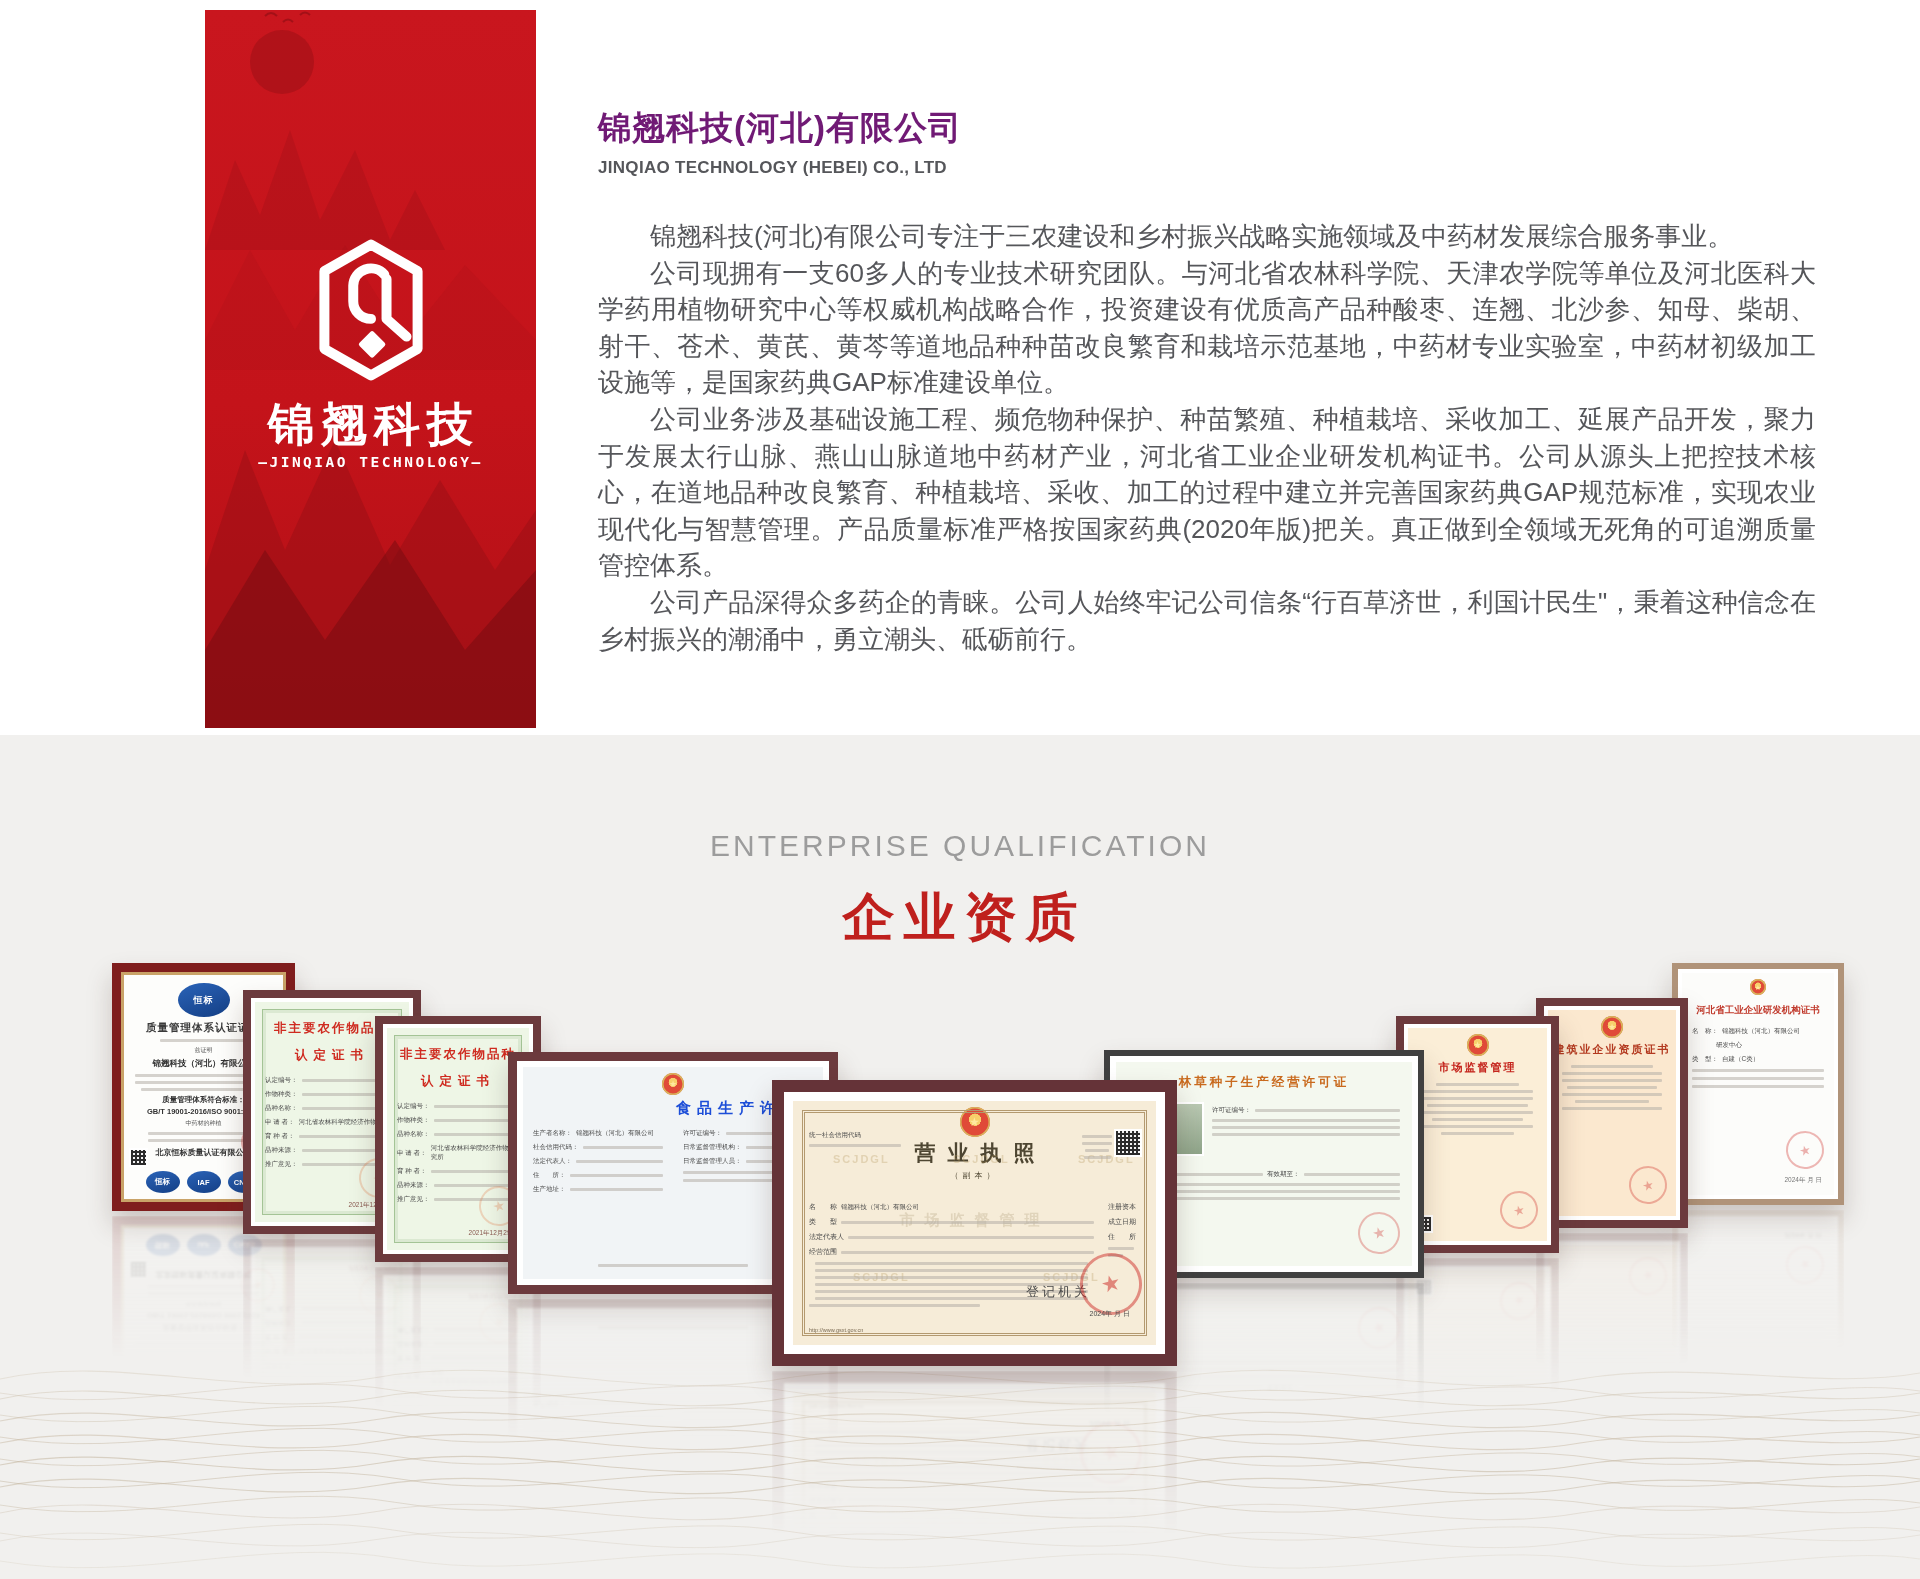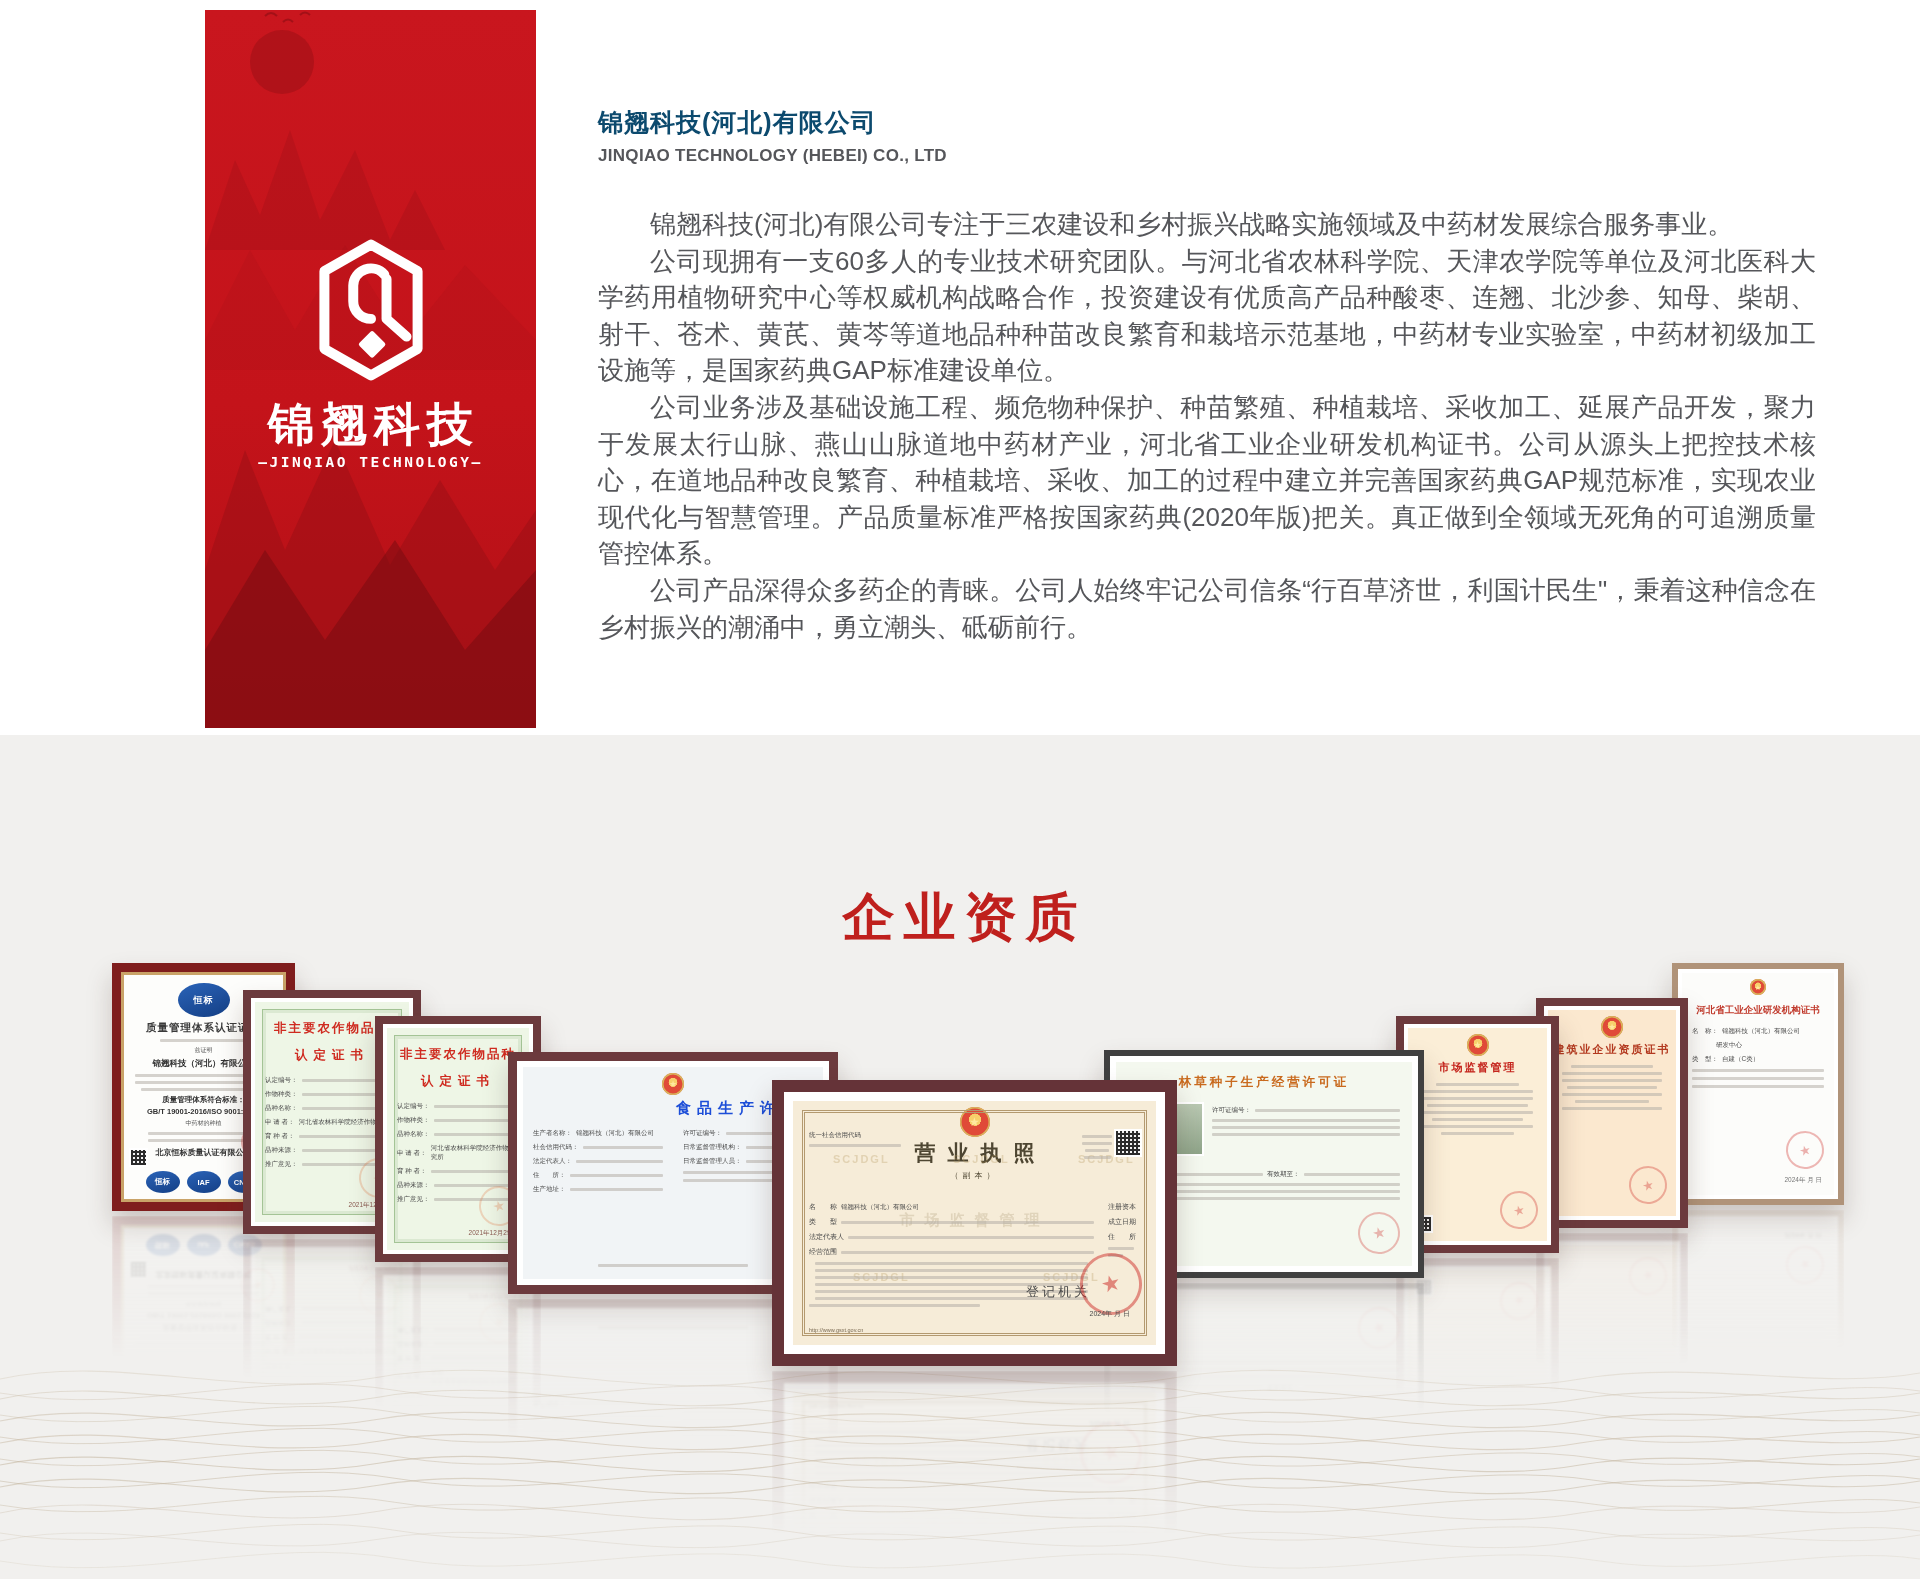--- a/index.html
+++ b/index.html
@@ -11,21 +11,21 @@
     background:linear-gradient(180deg,#c9161e 0%,#c4131a 55%,#b21016 100%);overflow:hidden;}
   .banner-art{position:absolute;inset:0;}
   .logo-mark{position:absolute;left:50%;top:229px;transform:translateX(-50%);}
   .logo-zh{position:absolute;left:0;right:0;top:384px;text-align:center;color:#ffffff;
     font-size:46px;font-weight:bold;letter-spacing:7px;text-indent:7px;}
   .logo-en{position:absolute;left:0;right:0;top:444px;text-align:center;color:#ffffff;
     font-size:14.5px;font-weight:bold;letter-spacing:2.5px;font-family:"DejaVu Sans Mono","Liberation Mono",monospace;}
 
   
   .intro{position:absolute;left:598px;top:106px;width:1218px;}
-  .intro h1{margin:0;font-size:25px;font-weight:bold;color:#0c4a6e;letter-spacing:1px;}
+  .intro h1{margin:0;font-size:33px;font-weight:bold;color:#701a75;letter-spacing:1px;}
   .intro .sub{margin-top:7px;font-size:17px;font-weight:bold;color:#55565a;letter-spacing:0.3px;}
   .paras{margin-top:40px;font-size:26px;line-height:36.6px;color:#55565a;text-align:justify;}
   .paras p{margin:0;text-indent:2em;}
 
   
   .qual{position:absolute;left:0;top:735px;width:1920px;height:844px;background:#f1f0ee;}
   .q-en{position:absolute;top:94px;left:0;width:100%;text-align:center;font-size:30px;
     color:#9c9c9c;letter-spacing:3px;font-weight:normal;}
   .q-zh{position:absolute;top:148px;left:0;width:100%;text-align:center;font-size:52px;
     color:#bf201d;font-weight:bold;letter-spacing:9px;text-indent:9px;}
@@ -182,20 +182,21 @@
       <div class="paras">
         <p>锦翘科技(河北)有限公司专注于三农建设和乡村振兴战略实施领域及中药材发展综合服务事业。</p>
         <p>公司现拥有一支60多人的专业技术研究团队。与河北省农林科学院、天津农学院等单位及河北医科大学药用植物研究中心等权威机构战略合作，投资建设有优质高产品种酸枣、连翘、北沙参、知母、柴胡、射干、苍术、黄芪、黄芩等道地品种种苗改良繁育和栽培示范基地，中药材专业实验室，中药材初级加工设施等，是国家药典GAP标准建设单位。</p>
         <p>公司业务涉及基础设施工程、频危物种保护、种苗繁殖、种植栽培、采收加工、延展产品开发，聚力于发展太行山脉、燕山山脉道地中药材产业，河北省工业企业研发机构证书。公司从源头上把控技术核心，在道地品种改良繁育、种植栽培、采收、加工的过程中建立并完善国家药典GAP规范标准，实现农业现代化与智慧管理。产品质量标准严格按国家药典(2020年版)把关。真正做到全领域无死角的可追溯质量管控体系。</p>
         <p>公司产品深得众多药企的青睐。公司人始终牢记公司信条“行百草济世，利国计民生"，秉着这种信念在乡村振兴的潮涌中，勇立潮头、砥砺前行。</p>
       </div>
     </div>
   </section>
 
   <section class="qual">
+    <div class="q-en">ENTERPRISE QUALIFICATION</div>
     <div class="q-zh">企业资质</div>
 
     <div class="cert c1">
       <div class="paper">
         <div class="oval-logo oval">恒标</div>
         <div class="ctitle">质量管理体系认证证书</div>
         <div class="ml" style="width:55%"></div>
         <div class="tiny">兹证明</div>
         <div class="comp">锦翘科技（河北）有限公司</div>
         <div class="ml" style="width:86%"></div>

